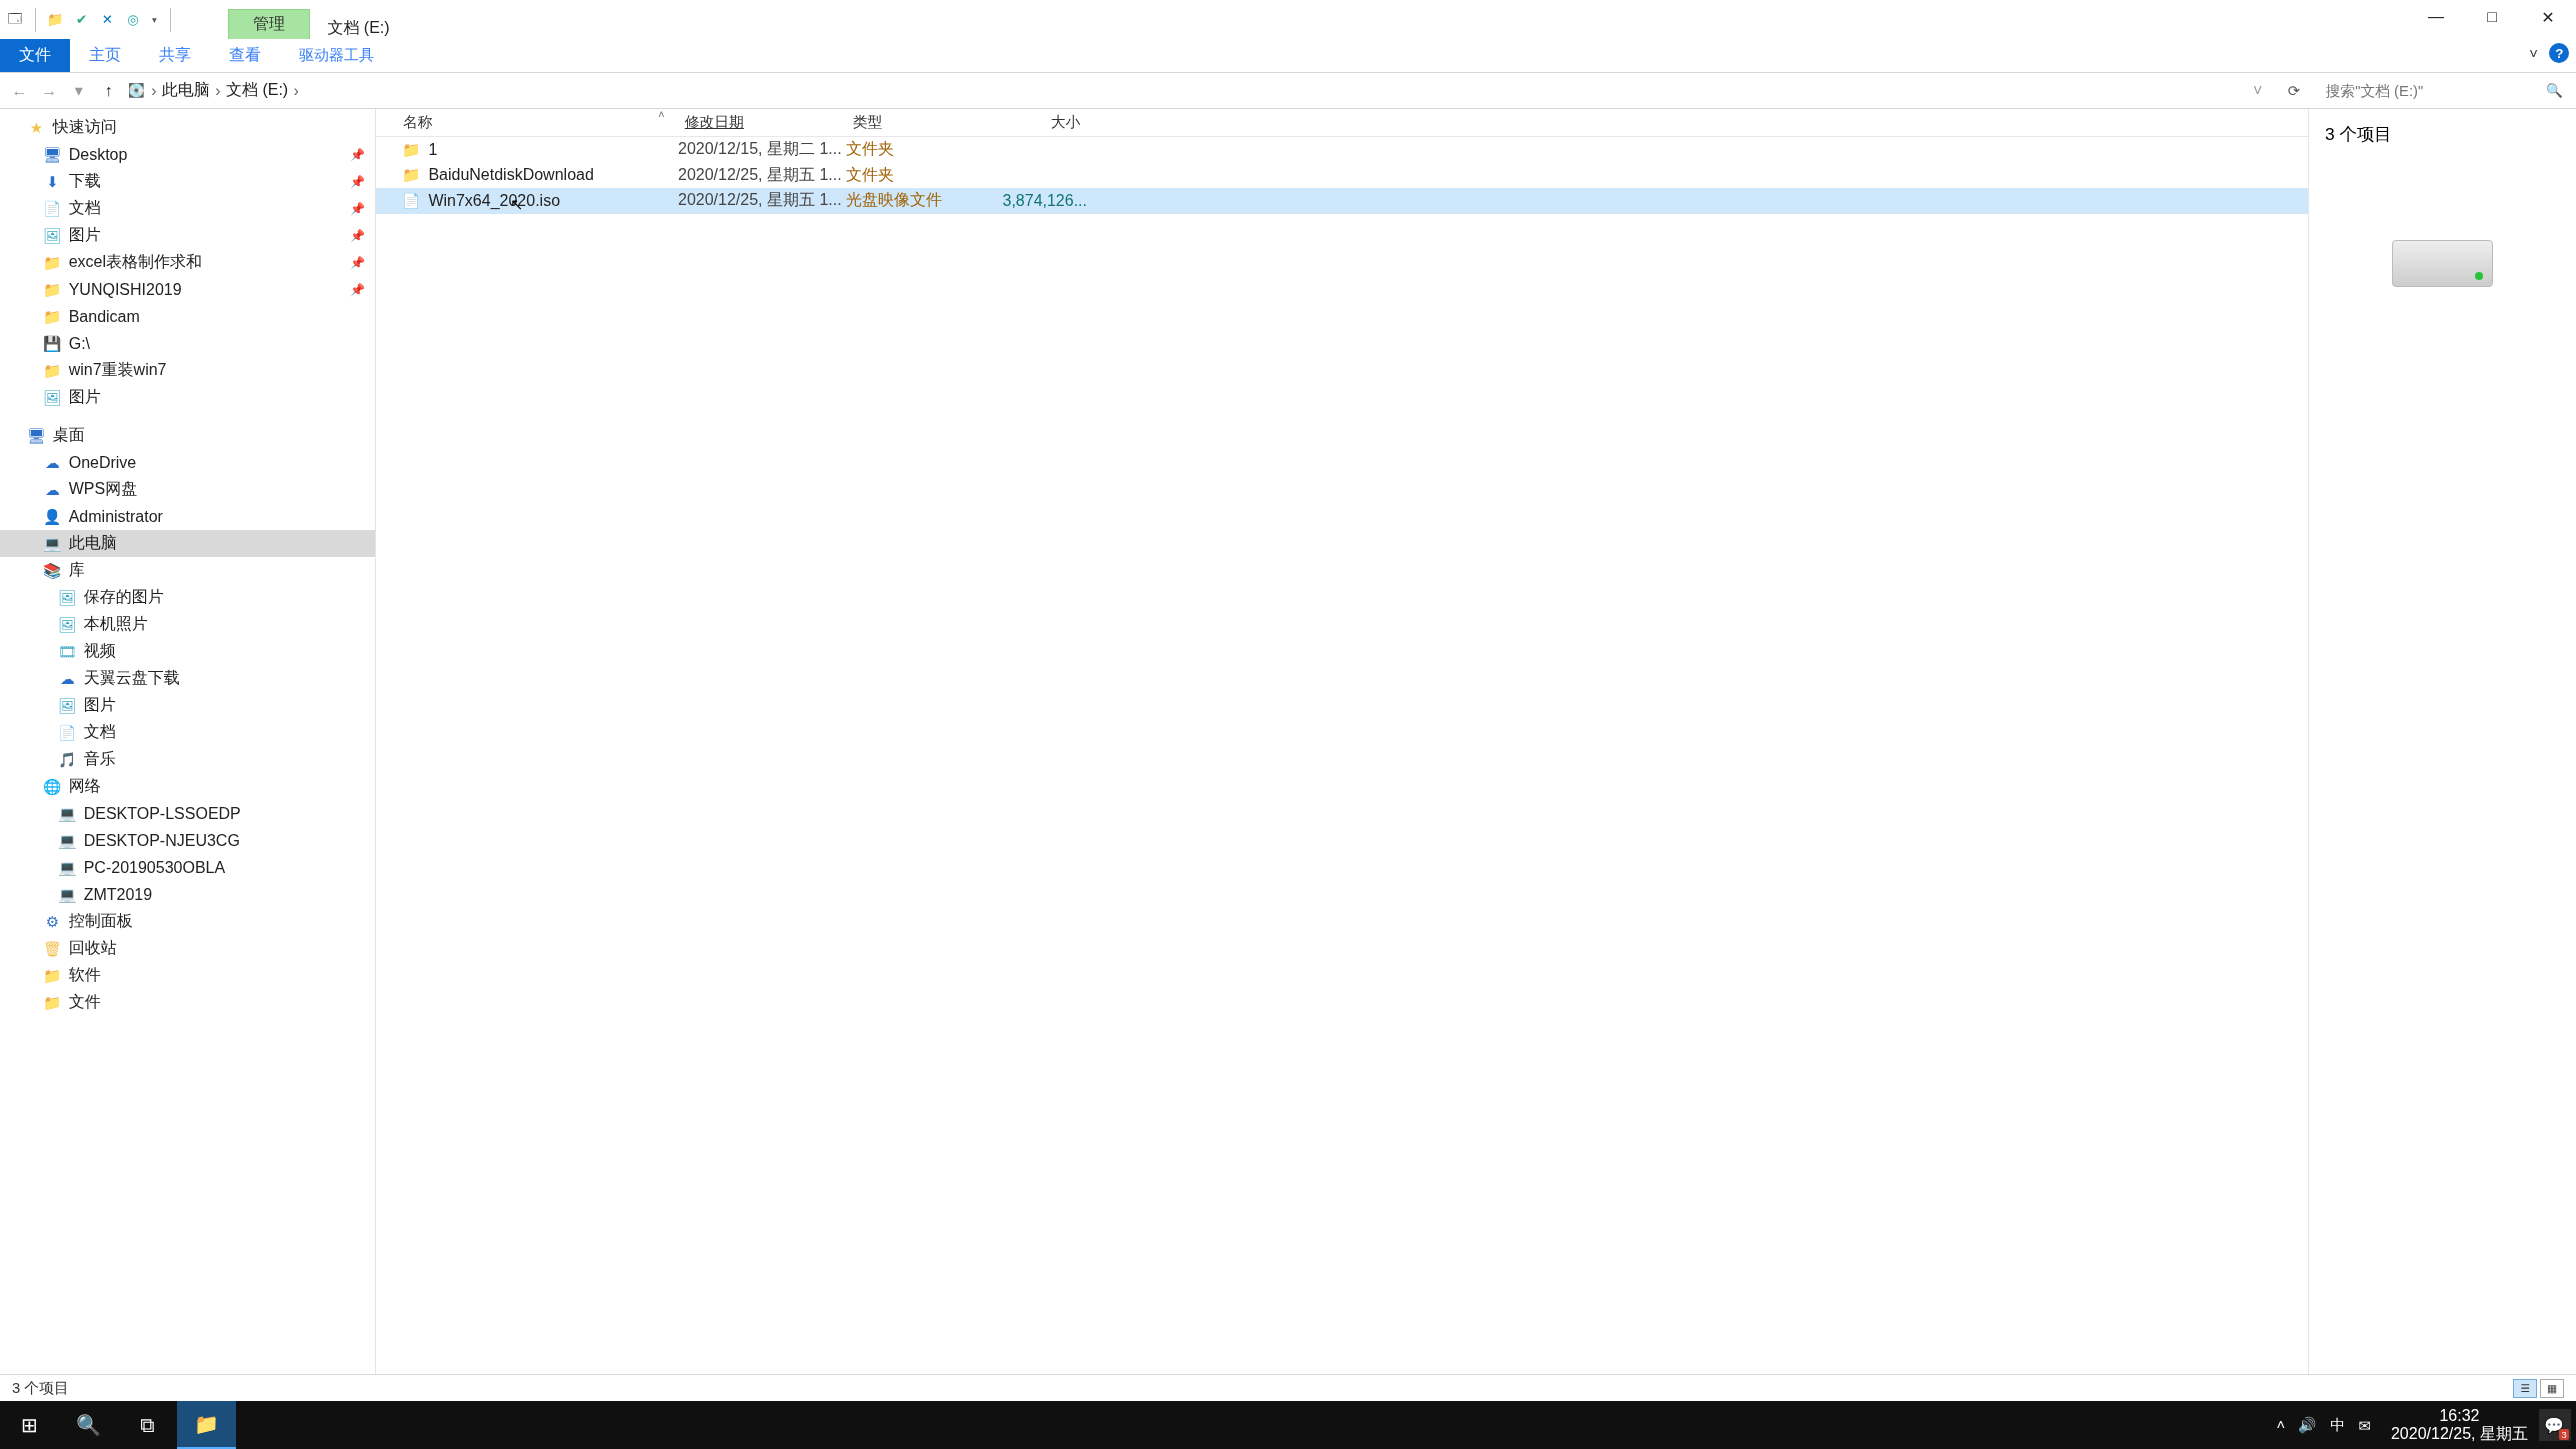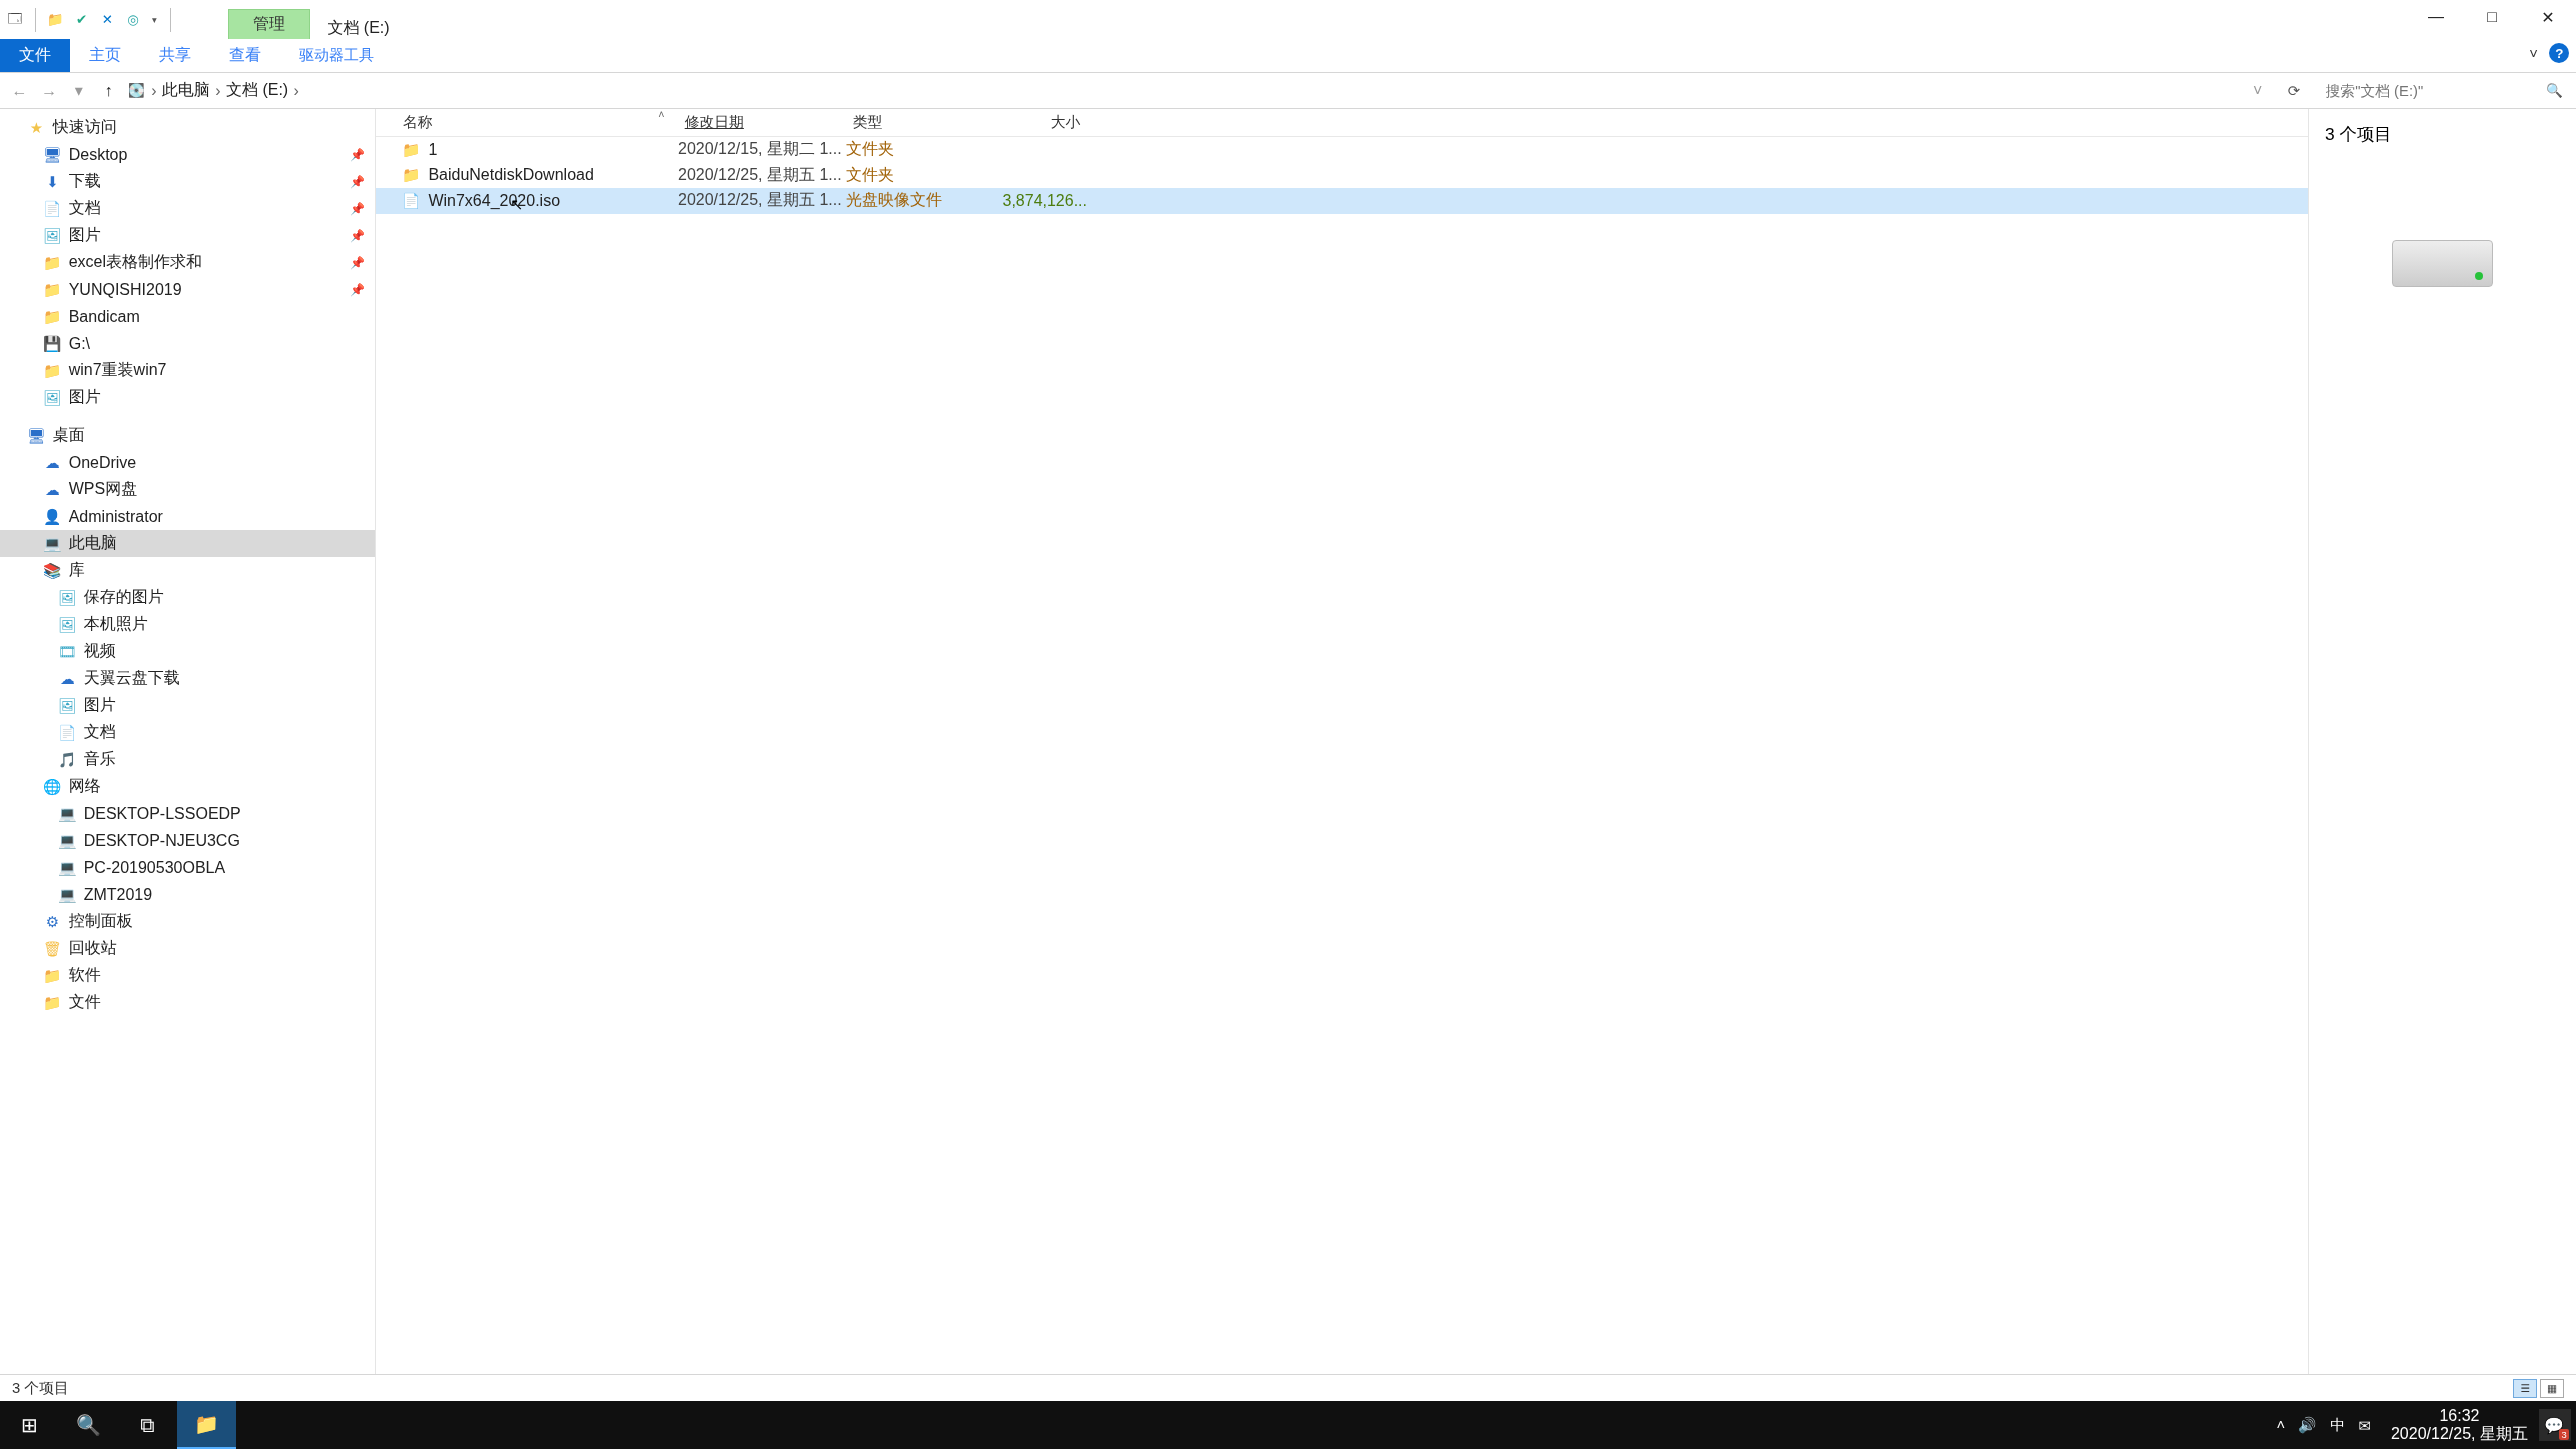--- a/index.html
+++ b/index.html
@@ -58,21 +58,21 @@
 .col-date { width:168px;text-decoration:underline; }
 .col-type { width:134px; }
 .col-size { width:107px; text-align:right; }
 
 .frow { display:flex; align-items:center; height:25.5px; font-size:16px; color:#222; }
 .frow.sel { background:#cfe7fb; }
 .fc-name { width:302px; padding-left:27px; display:flex; align-items:center; gap:8px;}
 .fc-ico { width:17.4px; height:17.4px; display:flex; align-items:center; justify-content:center; font-size:14.8px;}
 .fc-date { width:168px; color:#444; }
 .fc-type { width:134px; color:#a16207; }
-.fc-size { width:107px; text-align:right; color:#4d7c0f; }
+.fc-size { width:107px; text-align:right; color:#0f766e; }
 
 .cursor { position:absolute; pointer-events:none; font-size:16px; color:#000; }
 
 .preview { width:268px; border-left:0.7px solid #e5e5e5; padding:13.4px 16px; font-size:17.4px; }
 .drive-ico { width:101px; height:47px; margin:94px auto 0; background:linear-gradient(#eee,#ccc); border:0.7px solid #bbb; border-radius:4px; position:relative; }
 .drive-ico::after { content:""; position:absolute; right:9.4px; bottom:6.7px; width:8px; height:8px; border-radius:50%; background:#27c23a; }
 
 .status { height:27px; border-top:0.7px solid #d6d6d6; display:flex; align-items:center; padding:0 12px; font-size:14.8px; color:#333; }
 .status .views { margin-left:auto; display:flex; gap:2.7px; }
 .vbtn { width:24px; height:19px; border:0.7px solid #aaa; display:flex; align-items:center; justify-content:center; font-size:10.7px; }

